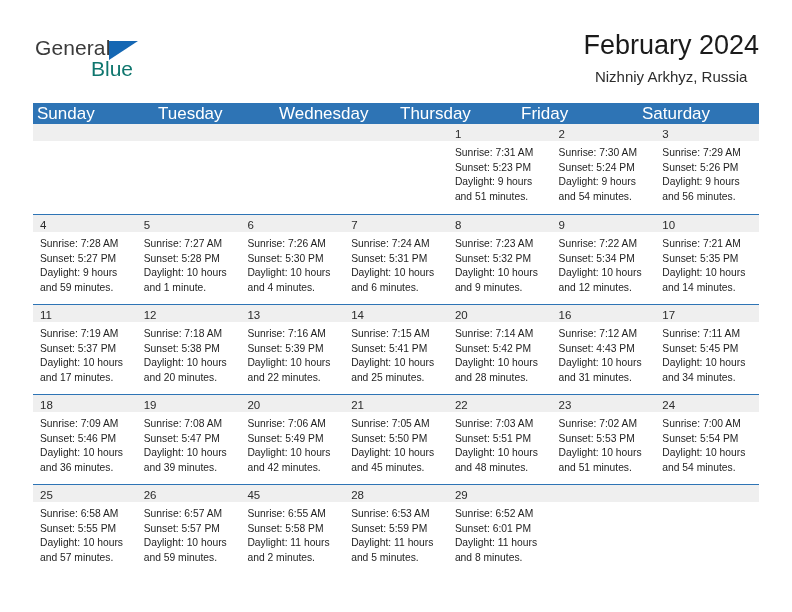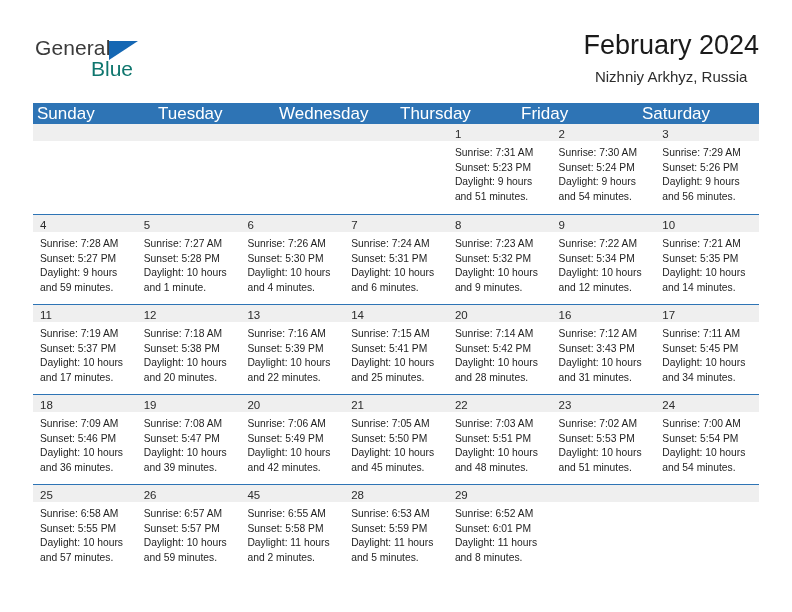--- a/index.html
+++ b/index.html
@@ -326,21 +326,21 @@
               <div>Sunrise: 7:14 AM</div>
               <div>Sunset: 5:42 PM</div>
               <div>Daylight: 10 hours</div>
               <div>and 28 minutes.</div>
             </div>
           </div>
           <div class="cell">
             <div class="daynum-band"><span class="daynum">16</span></div>
             <div class="info">
               <div>Sunrise: 7:12 AM</div>
-              <div>Sunset: 3:43 PM</div>
+              <div>Sunset: 4:43 PM</div>
               <div>Daylight: 10 hours</div>
               <div>and 31 minutes.</div>
             </div>
           </div>
           <div class="cell">
             <div class="daynum-band"><span class="daynum">17</span></div>
             <div class="info">
               <div>Sunrise: 7:11 AM</div>
               <div>Sunset: 5:45 PM</div>
               <div>Daylight: 10 hours</div>

